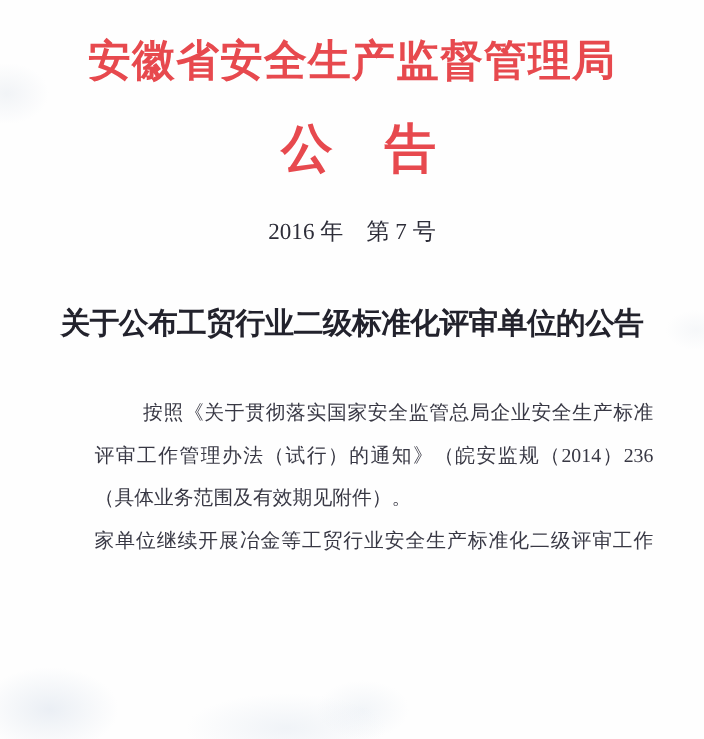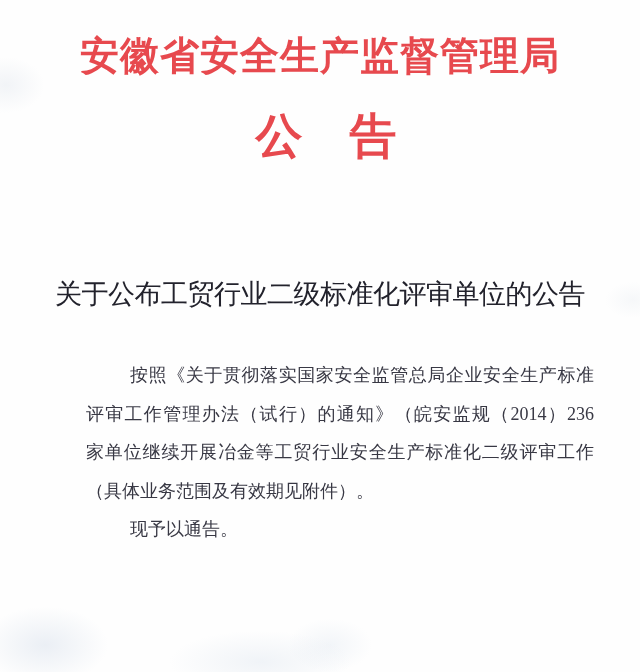--- a/index.html
+++ b/index.html
@@ -63,21 +63,21 @@
     color: #2d2d38;
     line-height: 28px;
   }
   .doc-title {
     position: absolute;
     left: 0;
     right: 0;
     top: 276px;
     text-align: center;
     font-size: 27px;
-    font-weight: normal;
+    font-weight: bold;
     letter-spacing: -0.5px;
     color: #22222c;
     line-height: 36px;
   }
   .doc-body {
     position: absolute;
     left: 46px;
     right: 46px;
     top: 356px;
     font-size: 18px;
@@ -99,23 +99,23 @@
   }
 </style>
 </head>
 <body>
 
 <div class="page">
   <div class="agency">安徽省安全生产监督管理局</div>
 
   <div class="notice-type">公　告</div>
 
+  <div class="issue-line">2016 年　第 7 号</div>
 
   <div class="doc-title">关于公布工贸行业二级标准化评审单位的公告</div>
 
   <div class="doc-body">
       <div class="line indent justify">按照《关于贯彻落实国家安全监管总局企业安全生产标准化</div>
       <div class="line justify">评审工作管理办法（试行）的通知》（皖安监规（2014）236 号）</div>
+      <div class="line">（具体业务范围及有效期见附件）。</div>
       <div class="line justify">家单位继续开展冶金等工贸行业安全生产标准化二级评审工作</div>
-      <div class="line">（具体业务范围及有效期见附件）。</div>
-      <div class="line indent">现予以通告。</div>
     </div>
 </div>
 
 </body></html>

